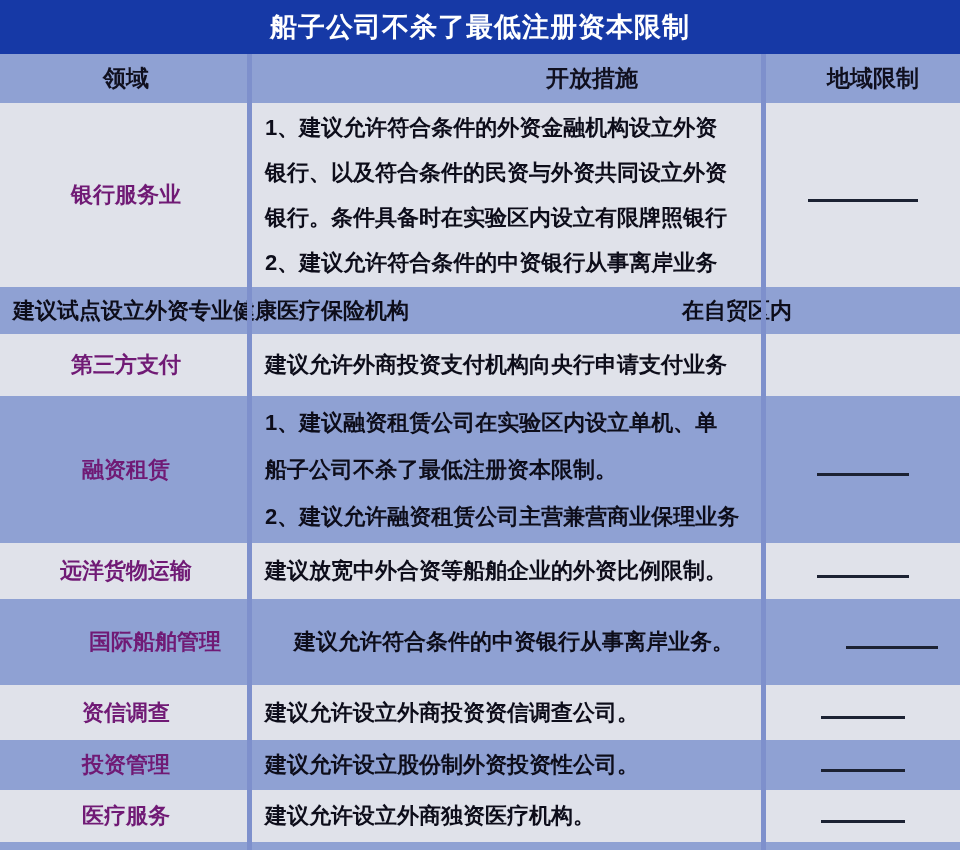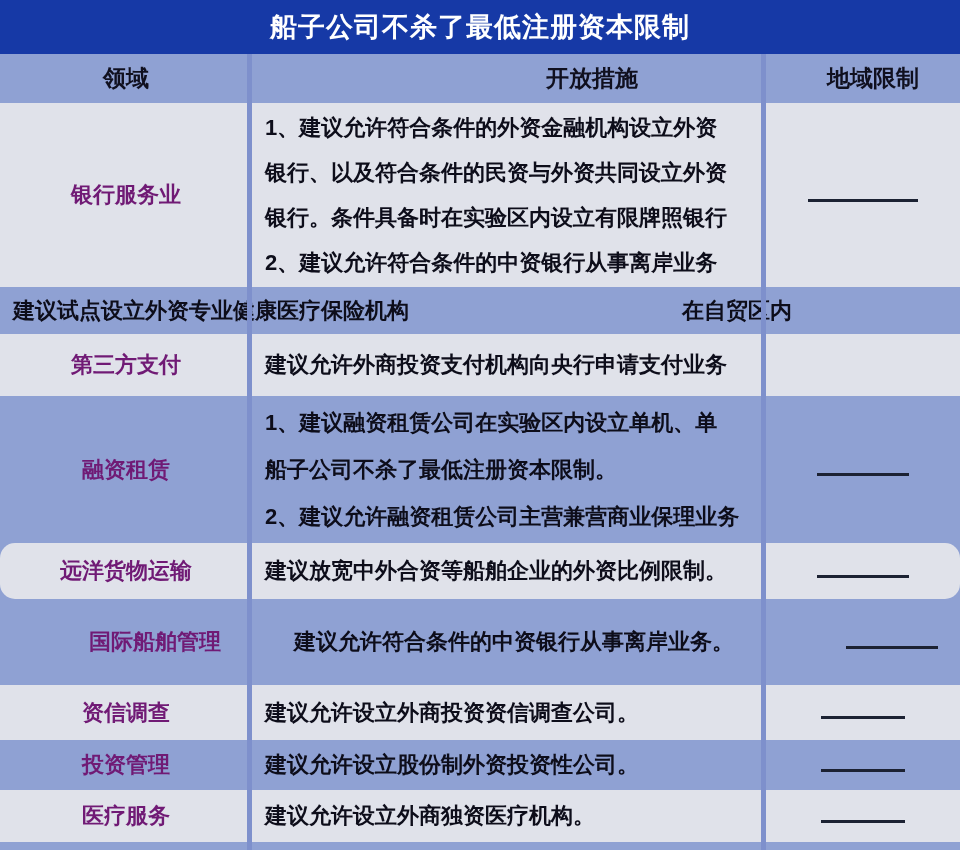--- a/index.html
+++ b/index.html
@@ -37,21 +37,21 @@
   .measure     { font-size:22px; font-weight:bold; color:#0d0d1a; }
   .multi45 { line-height:45px; }
   .multi47 { line-height:47px; }
   .restrict-text { font-size:22px; font-weight:bold; color:#0d0d1a; }
   .dash { height:3px; background:#1c2233; transform:translateY(5px); }
 
   .h-r0 { height:184px; }
   .h-r1 { height:47px; }
   .h-r2 { height:62px; }
   .h-r3 { height:147px; }
-  .h-r4 { height:56px;border-radius:15px; }
+  .h-r4 { height:56px; }
   .h-r5 { height:86px;padding-left:29px; }
   .h-r6 { height:55px; }
   .h-r7 { height:50px; }
   .h-r8 { height:52px; }
   .bottom-strip { height:8px; background:#8fa1d3; }
 </style>
 </head>
 <body>
 
 <div class="page">

